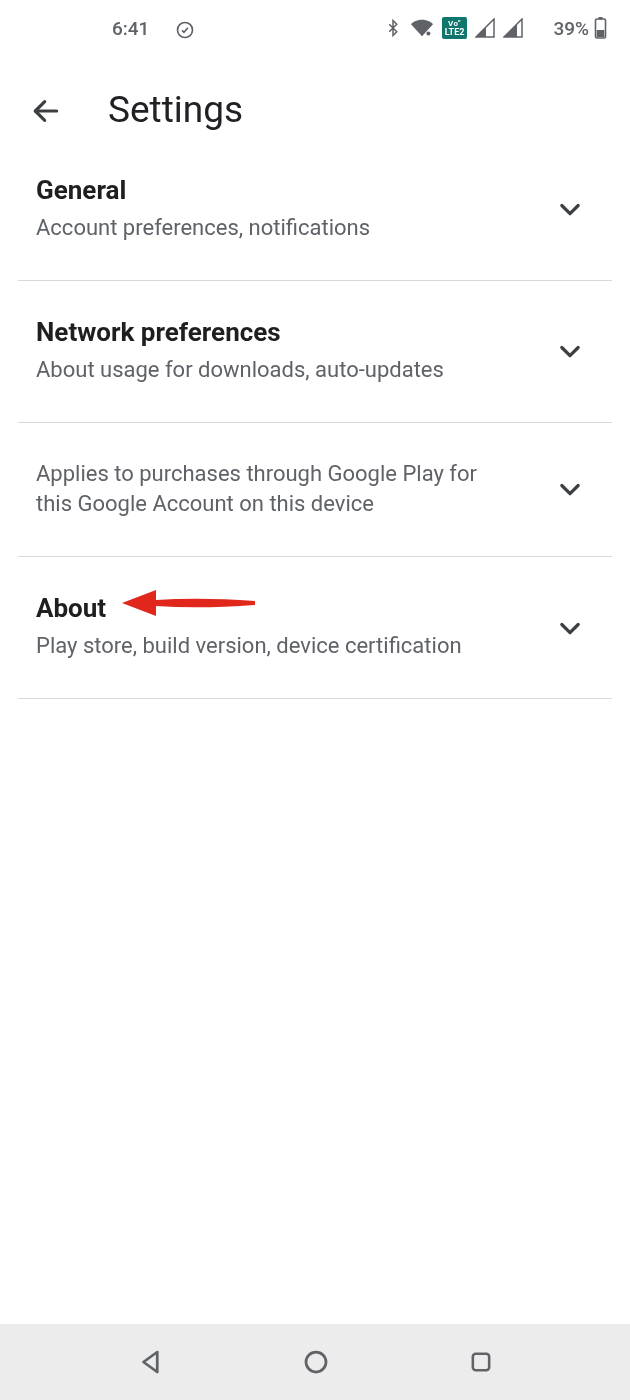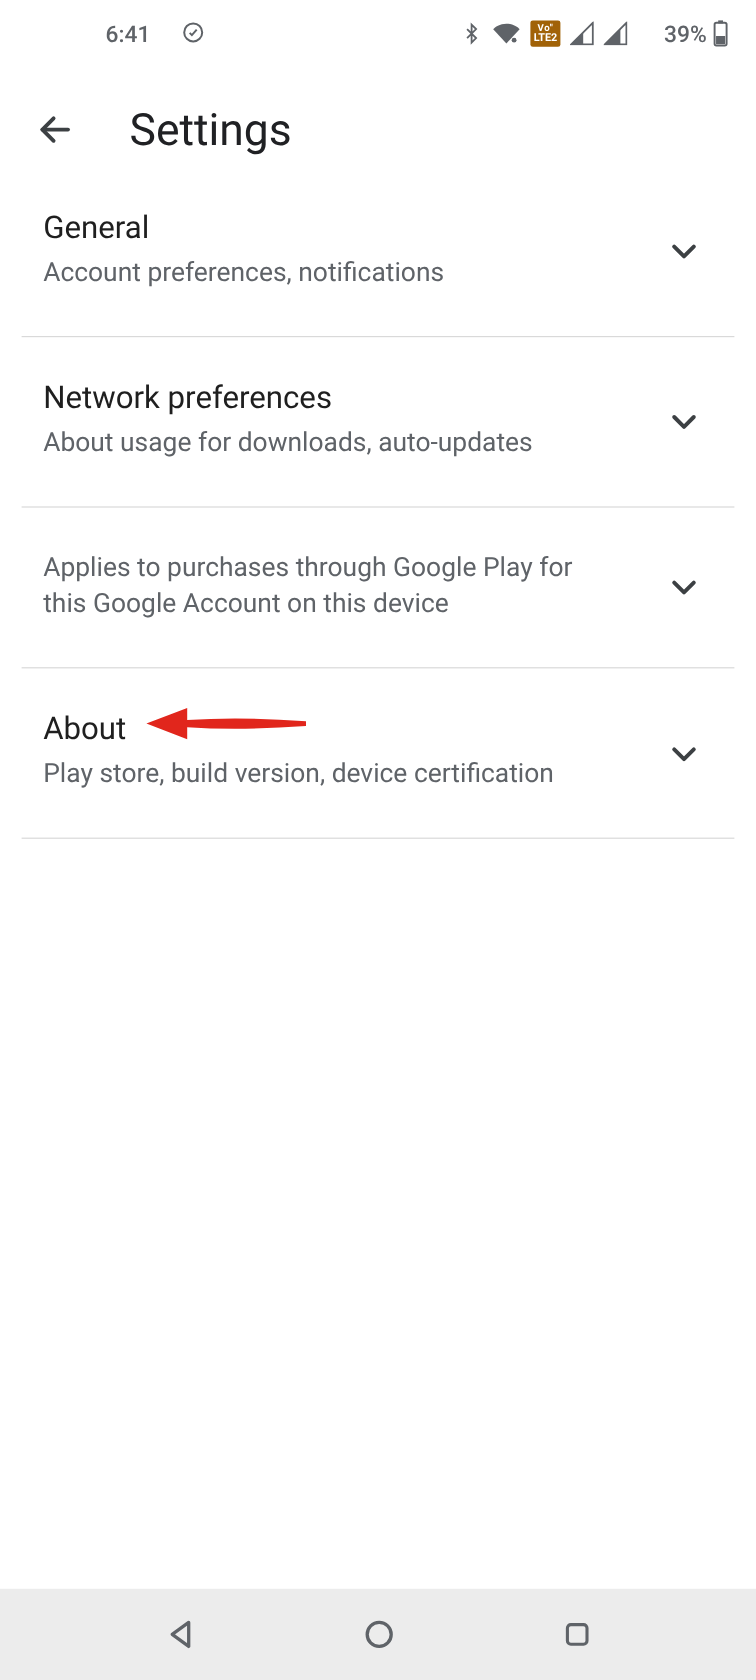--- a/index.html
+++ b/index.html
@@ -19,51 +19,51 @@
   .status-bar {
     height: 56px;
     display: flex;
     align-items: center;
     padding: 0 22px 0 0;
     color: #5f6368;
     font-size: 19px;
     font-weight: 500;
   }
   .status-left {
-    margin-left: 88px;
-    display: flex;
-    align-items: flex-start;
+    margin-left: 112px;
+    display: flex;
+    align-items: flex-end;
     gap: 26px;
   }
   .status-right {
     margin-left: auto;
     display: flex;
     align-items: center;
     gap: 8px;
   }
   .status-right svg, .status-left svg { display:block; }
   .lte-badge {
-    background: #a16207;
+    background: #0f766e;
     color: #fff;
     font-size: 11px;
     font-weight: 700;
     padding: 2px 3px 2px 3px;
     border-radius: 2px;
     line-height: 9px;
     text-align: center;
   }
   .lte-badge .row1 { font-size: 8px; letter-spacing:0.5px; }
   .lte-badge .row2 { font-size: 9px; }
   .battery-wrap { display:flex; align-items:center; gap:4px;margin-left:22px; }
   .battery-pct { font-size:19px; }
 
   
   .app-bar {
     display: flex;
-    align-items: center;
+    align-items: flex-end;
     padding: 32px 22px 22px 30px;
     gap: 46px;
   }
   .page-title {
     font-size: 37px;
     font-weight: 400;
     color: #202124;
     letter-spacing: 0px;
   }
 
@@ -82,21 +82,21 @@
   .setting-row.first { padding-top: 22px; }
   .setting-text {
     flex: 1;
     min-width: 0;
     padding-left: 0;
     margin-left: -20px;
   }
   .row-title {
     font-size: 26px;
     color: #1f1f1f;
-    font-weight: 400;
+    font-weight: 700;
     margin-bottom: 8px;
     letter-spacing: 0;
   }
   .row-sub {
     font-size: 22px;
     color: #5f6368;
     line-height: 1.4;
     letter-spacing: 0;
     max-width: 480px;
   }

